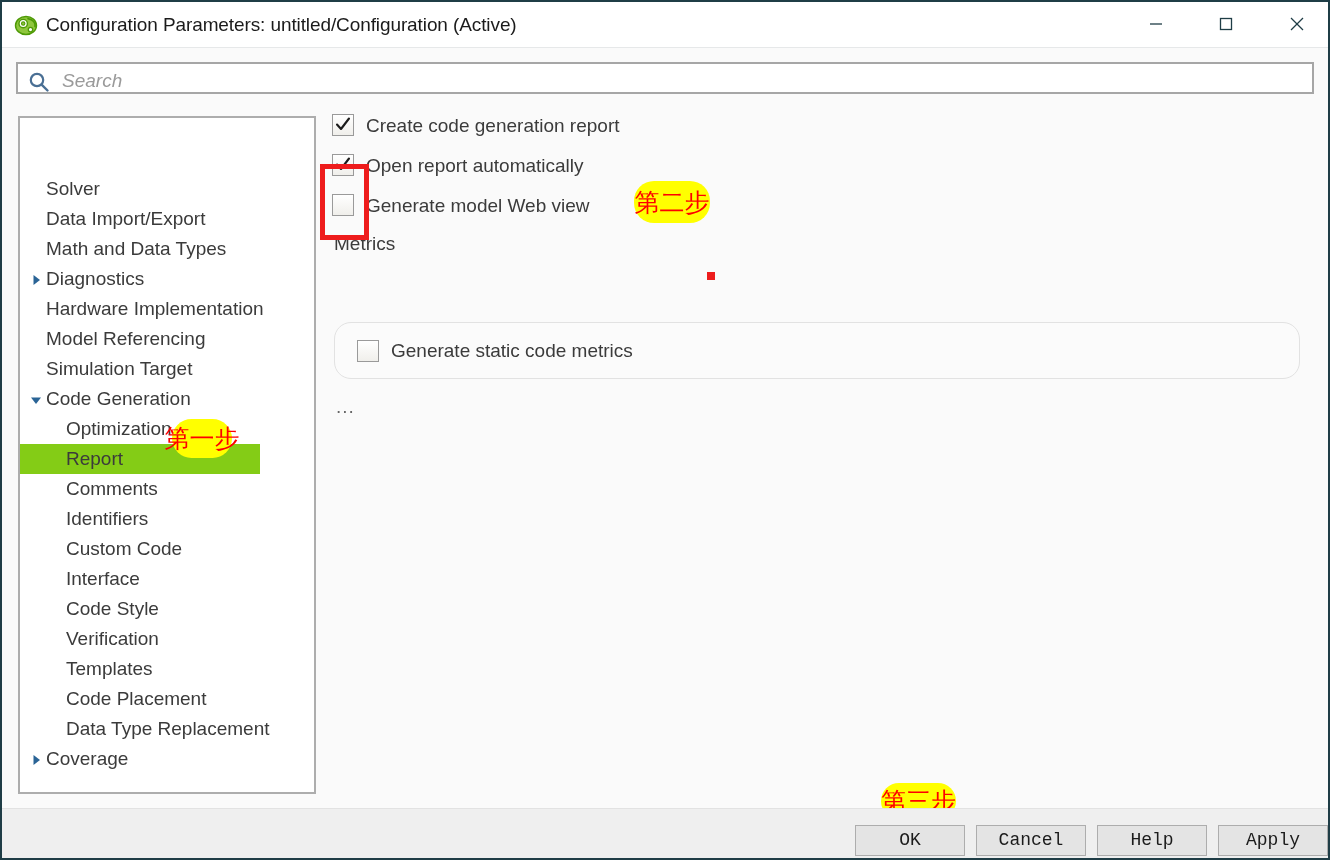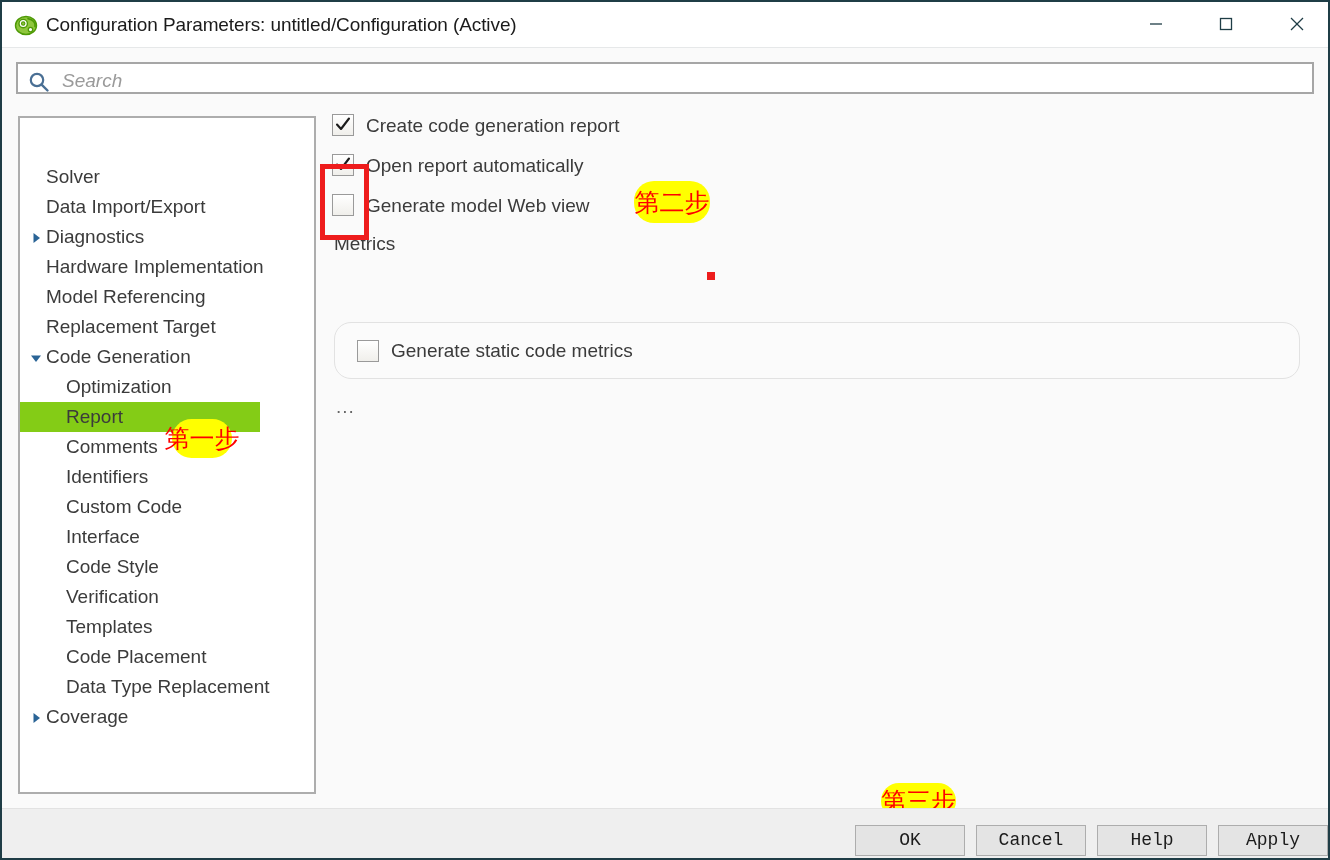--- a/index.html
+++ b/index.html
@@ -115,21 +115,21 @@
   .tree-row.selected { background: #84cc16; }
   .tree-label { position: absolute; top: 0; }
   .lvl0 .tree-label { left: 26px; }
   .lvl1 .tree-label { left: 46px; }
   .arrow {
     position: absolute;
     left: 10px; top: 0;
     width: 14px; height: 30px;
   }
   .arrow svg { position: absolute; left: 0; top: 10px; }
-  #tree-list { position: absolute; left: 0; top: 44px; width: 240px; }
+  #tree-list { position: absolute; left: 0; top: 56px; width: 240px; }
 
   
   #right-pane {
     position: absolute;
     left: 330px; top: 58px;
     width: 980px;
   }
   .cb-row {
     position: relative;
     height: 40px;
@@ -305,35 +305,38 @@
 
     <div id="tree-panel">
       <div id="tree-list">
           <div class="tree-row lvl0">
             <span class="tree-label">Solver</span>
           </div>
           <div class="tree-row lvl0">
             <span class="tree-label">Data Import/Export</span>
           </div>
           <div class="tree-row lvl0">
+            <span class="tree-label">Math and Data Types</span>
+          </div>
+          <div class="tree-row lvl0">
             <span class="arrow">
               <svg width="12" height="12" viewBox="0 0 12 12">
                 <path d="M3.5 1 L10 6 L3.5 11 Z" fill="#2a6496"></path>
               </svg>
             </span>
             <span class="tree-label">Diagnostics</span>
           </div>
           <div class="tree-row lvl0">
             <span class="tree-label">Hardware Implementation</span>
           </div>
           <div class="tree-row lvl0">
             <span class="tree-label">Model Referencing</span>
           </div>
           <div class="tree-row lvl0">
-            <span class="tree-label">Replacement Target</span>
+            <span class="tree-label">Simulation Target</span>
           </div>
           <div class="tree-row lvl0">
             <span class="arrow">
               <svg width="12" height="12" viewBox="0 0 12 12">
                 <path d="M1 3.5 L11 3.5 L6 10 Z" fill="#2a6496"></path>
               </svg>
             </span>
             <span class="tree-label">Code Generation</span>
           </div>
           <div class="tree-row lvl1">

